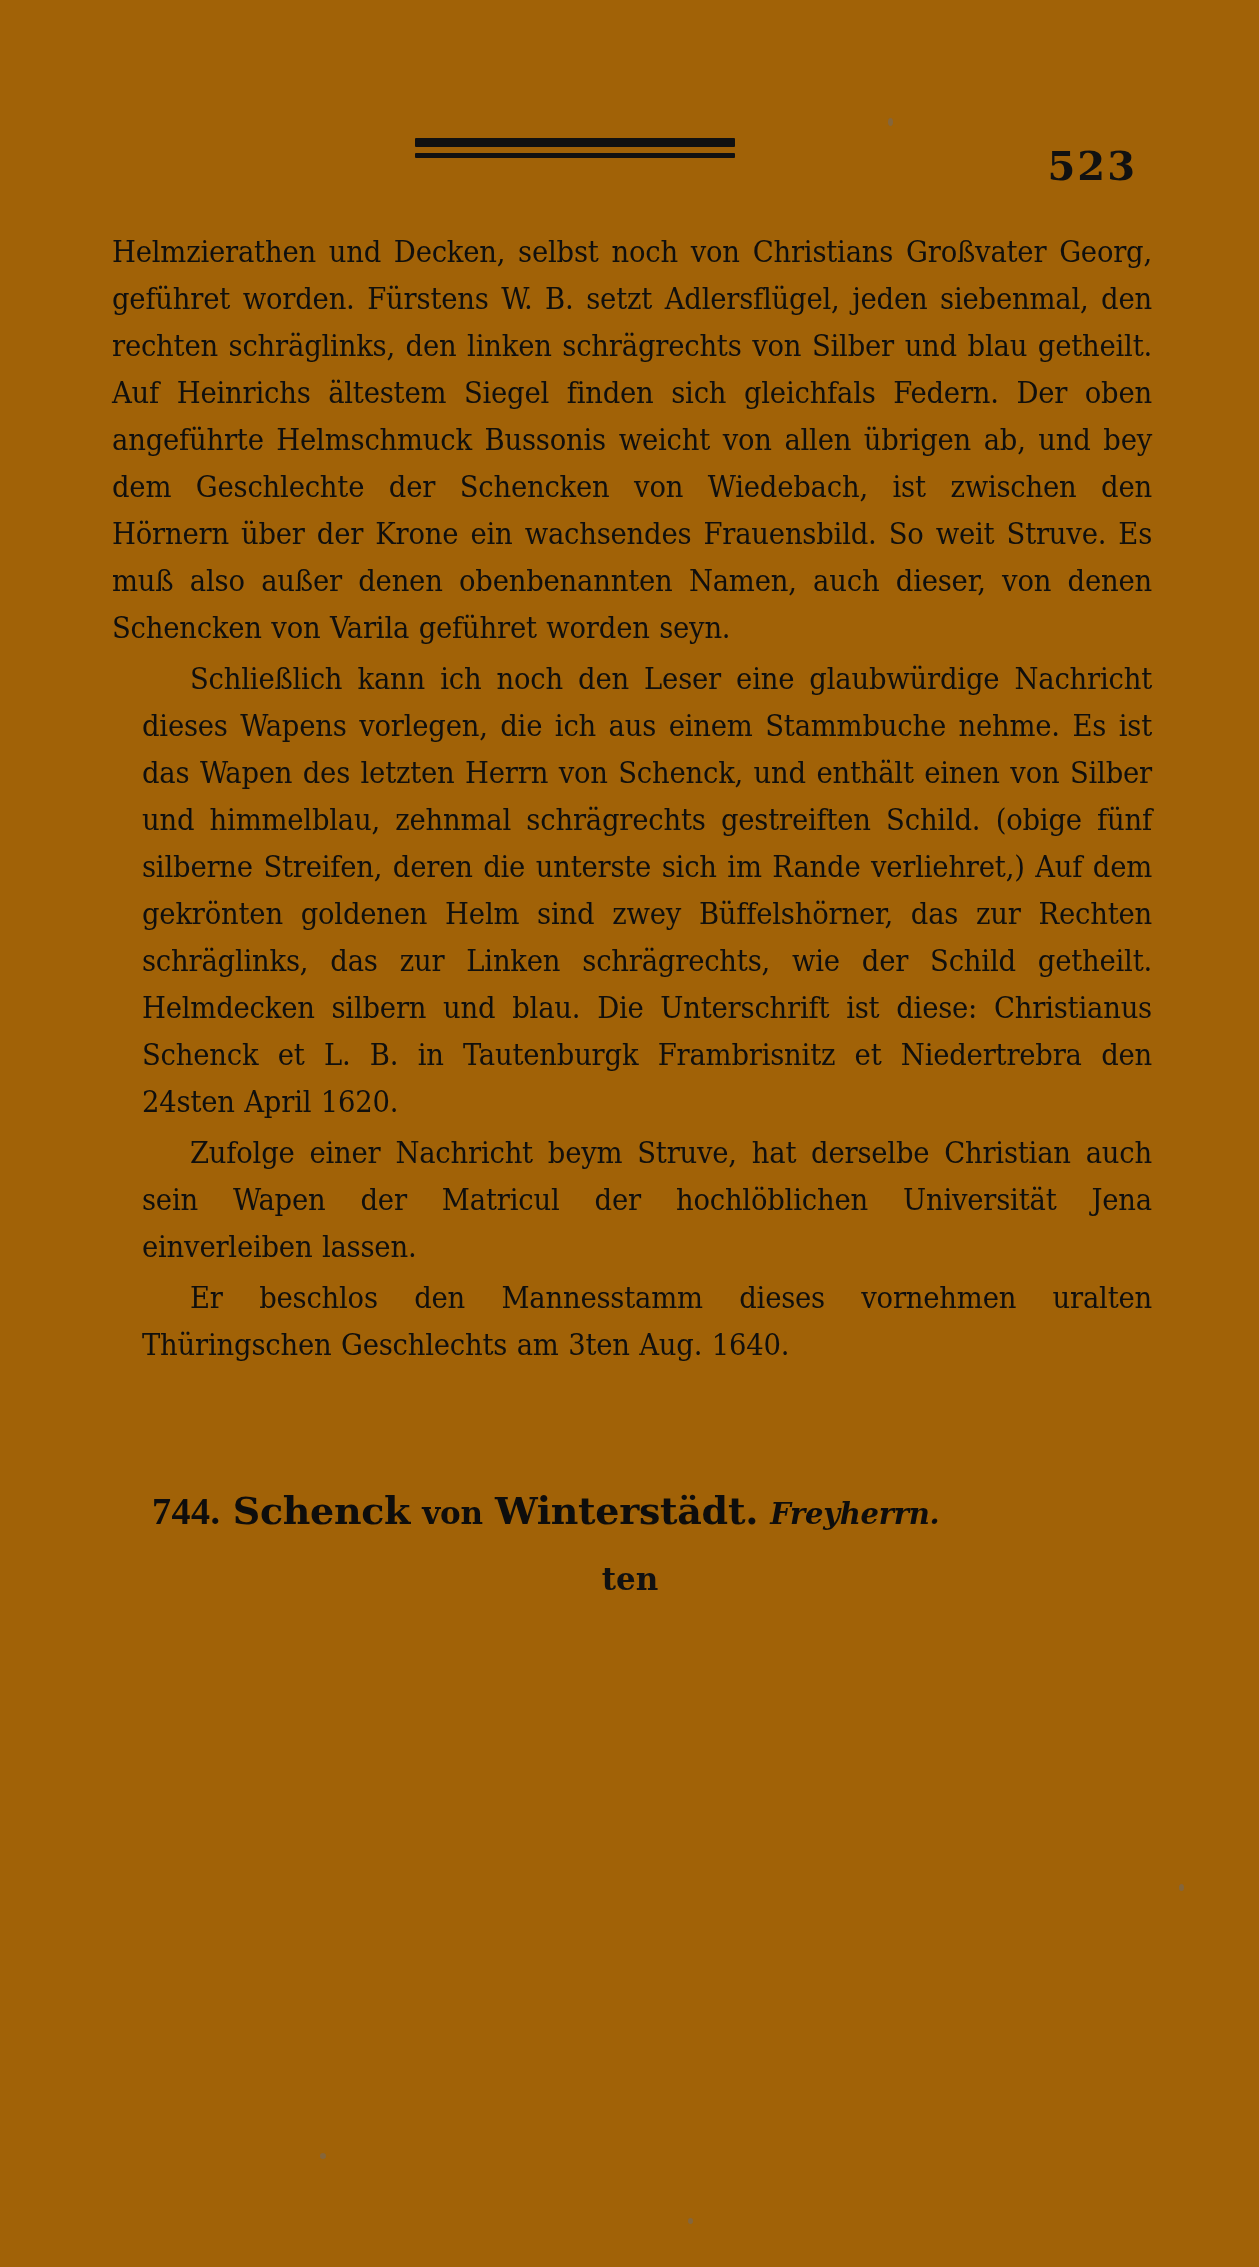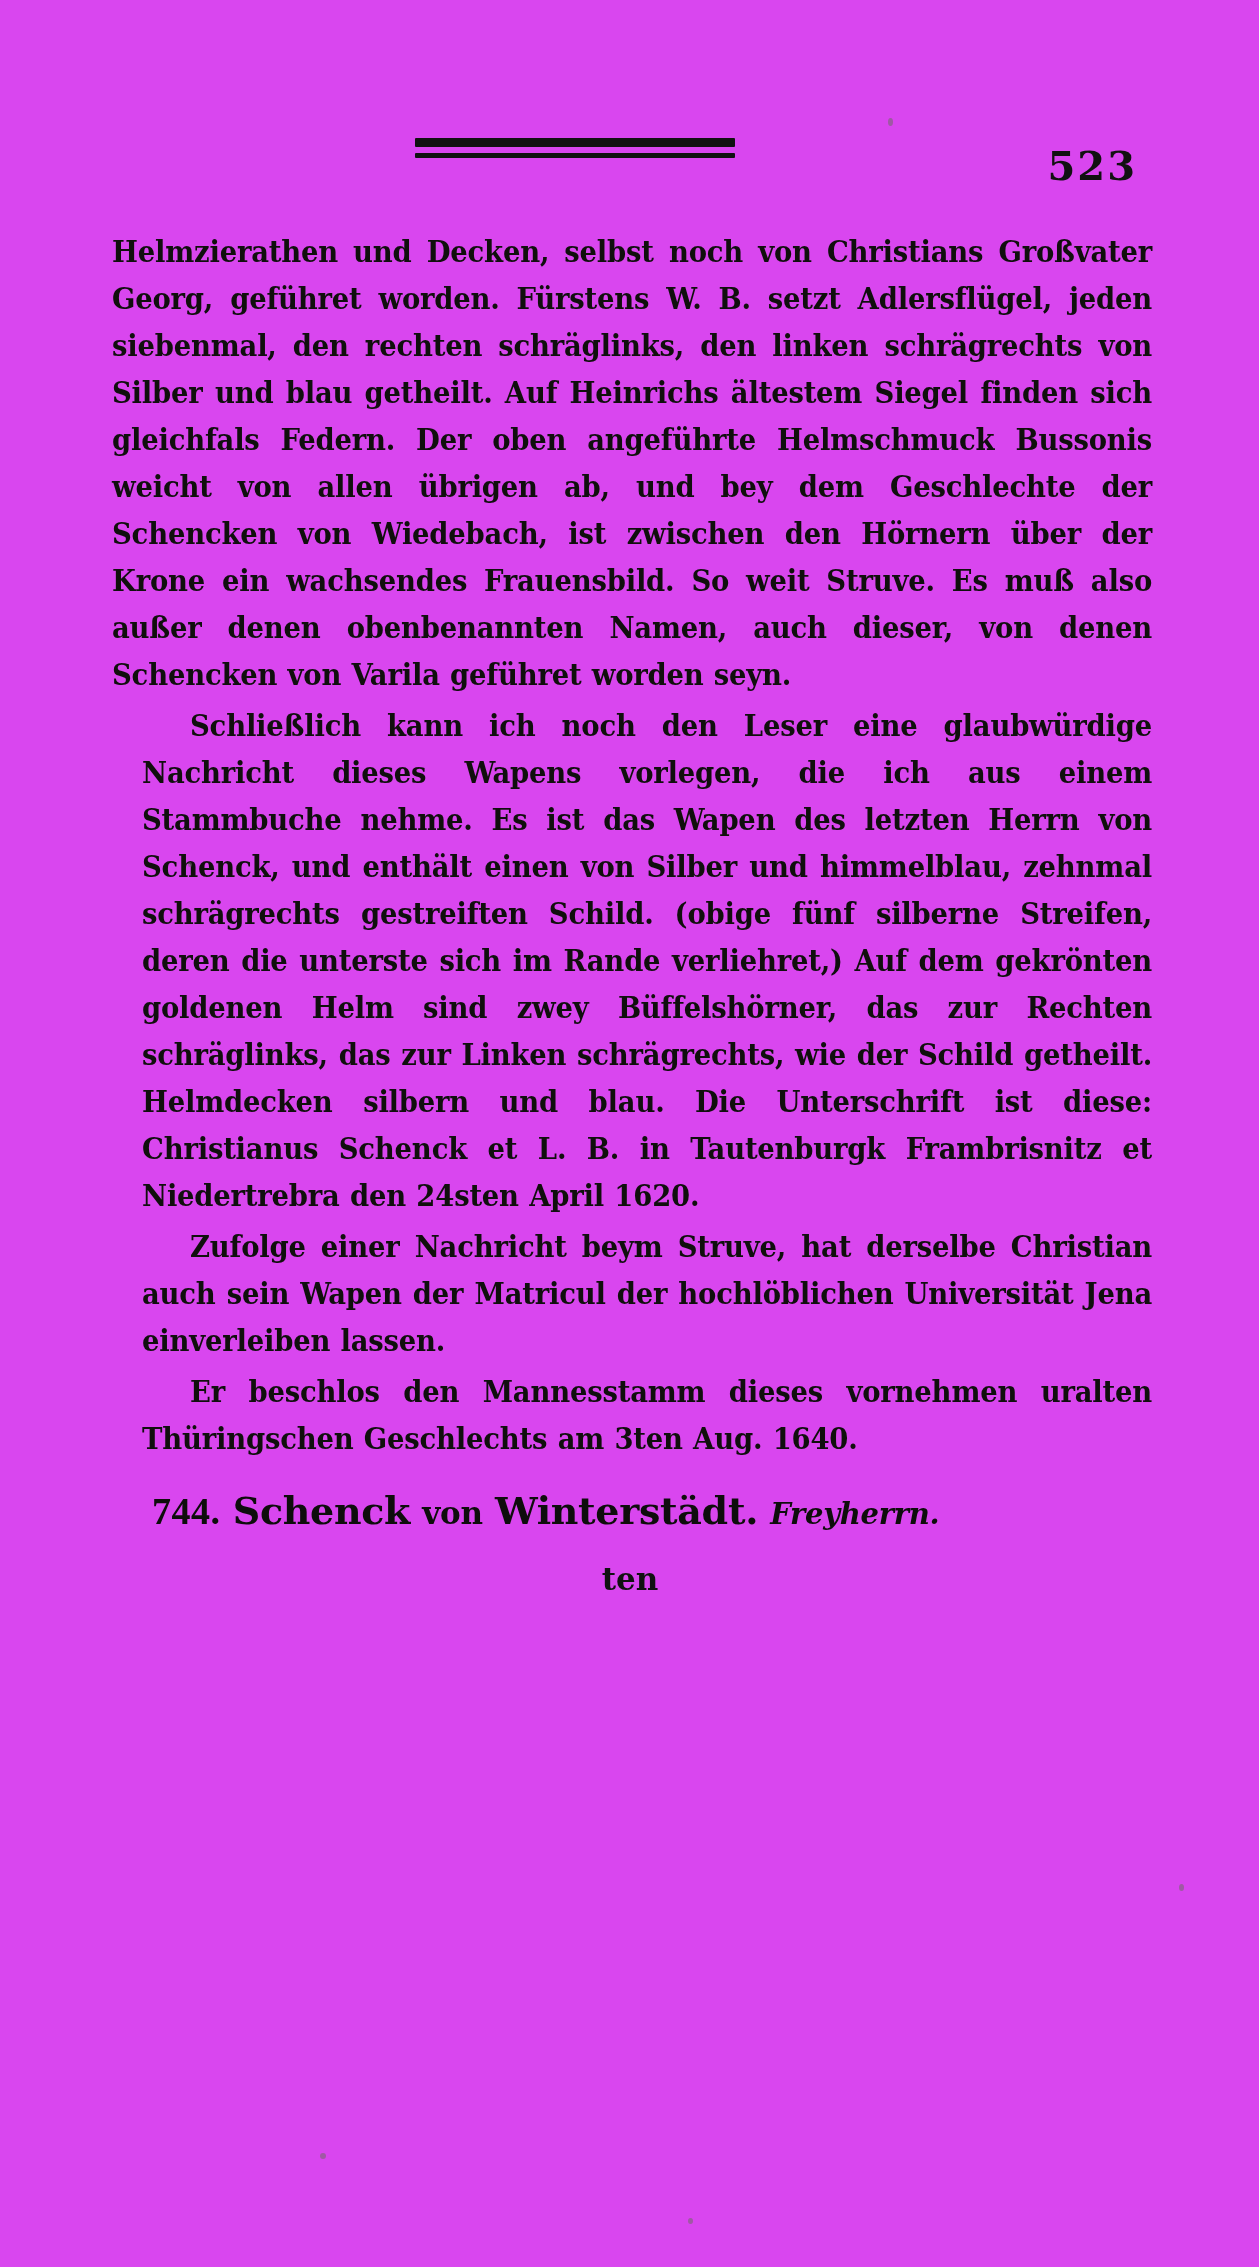--- a/index.html
+++ b/index.html
@@ -14,21 +14,21 @@
     font-family: "DejaVu Serif", serif;
     color: #111111;
     overflow: hidden;
   }
 
   .page {
     position: absolute;
     left: 0; top: 0;
     width: 1259px;
     height: 2267px;
-    background: #d946ef;
+    background: #a16207;
   }
 
   
   .header {
     position: absolute;
     left: 0;
     top: 120px;
     width: 1259px;
     height: 100px;
   }
@@ -70,21 +70,21 @@
 
   
   .para {
     font-family: "DejaVu Serif", serif;
     font-size: 30.5px;
     line-height: 47px;
     color: #100f0d;
     text-align: justify;
     text-align-last: left;
     margin: 0 0 0 0;
-    font-weight: 700;
+    font-weight: 400;
     letter-spacing: -0.2px;
     word-spacing: 1px;
     font-stretch: condensed;
   }
   .para + .para {
     margin-top: 4px;
   }
   .para.indent {
     text-indent: 48px;
     margin-left: 30px;

